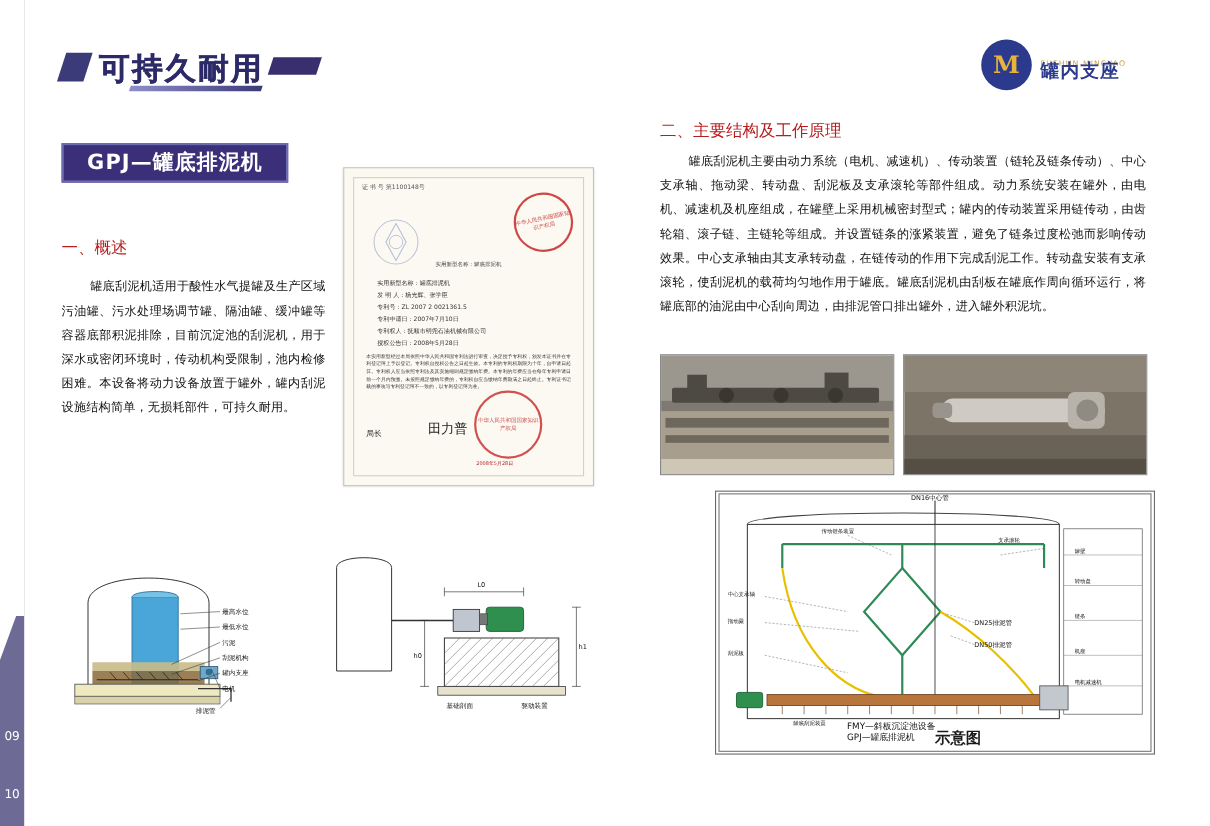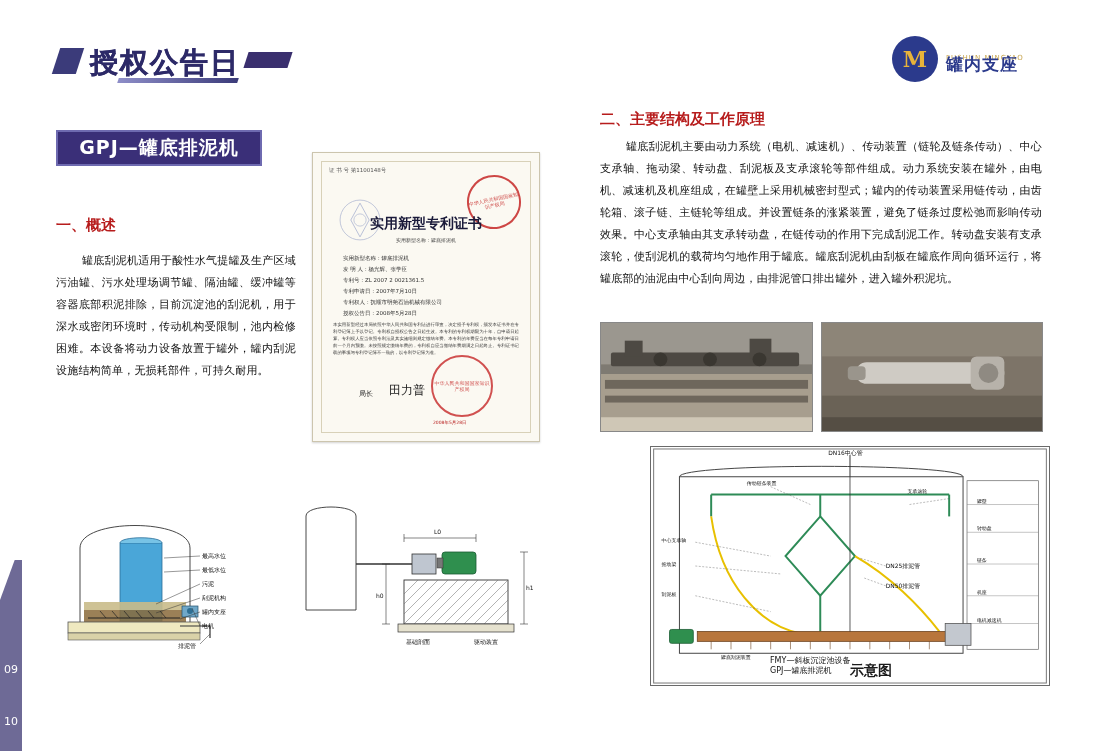--- a/index.html
+++ b/index.html
@@ -83,21 +83,21 @@
   .gpj-banner{
     position:absolute; left:56px; top:130px; width:206px; height:36px;
     background:#3a2f78;
     border:2px solid #6e6ab0;
     display:flex; align-items:center; justify-content:center;
   }
   .gpj-banner span{
     color:#ffffff; font-size:19px; font-weight:bold; letter-spacing:1px;
   }
   .sec-title{
-    position:absolute; font-size:15px; font-weight:bold; color:#b71c1c;
+    position:absolute; font-size:15px; font-weight:normal; color:#b71c1c;
   }
   #sec1-title{ left:56px; top:216px; }
   .body-text{
     position:absolute; font-size:11px; line-height:22px; color:#111;
     text-align:justify; text-justify:inter-ideograph;
     letter-spacing:0.2px;
   }
   #sec1-body{ left:56px; top:250px; width:240px; text-indent:26px; }
 
   
@@ -145,21 +145,21 @@
     opacity:0.85;
   }
   .cert .cert-seal2{
     position:absolute; left:118px; bottom:24px; width:62px; height:62px;
     border:2px solid #c62828; border-radius:50%;
     color:#c62828; font-size:5px;
     display:flex; align-items:center; justify-content:center; text-align:center;
     opacity:0.8;
   }
   .cert .cert-sign{
-    position:absolute; left:46px; bottom:42px; font-size:7px; color:#222;
+    position:absolute; left:20px; bottom:42px; font-size:7px; color:#222;
   }
   .cert .cert-sign-name{
     position:absolute; left:76px; bottom:42px; font-size:12px; color:#222;
     font-family:"DejaVu Serif","Liberation Serif",serif;
   }
   .cert .cert-date{
     position:absolute; left:120px; bottom:16px; font-size:4.5px; color:#b71c1c;
   }
 
   
@@ -200,21 +200,21 @@
 <div class="edge-band">
   <div class="white-wedge"></div>
   <div class="wedge-tri"></div>
 </div>
 <div class="page-num p09">09</div>
 <div class="page-num p10">10</div>
 
 <div class="header-title">
   <div class="hdr-bar-left"></div>
   <div class="hdr-bar-right"></div>
-  <div class="hdr-text">授权公告日</div>
+  <div class="hdr-text">可持久耐用</div>
   <div class="hdr-sparkle"></div>
 </div>
 
 <div class="logo">
   <div class="logo-mark">
     <span class="inner">M</span>
   </div>
   <div class="logo-en">FUSHUN MINGYAO</div>
   <div class="logo-cn">罐内支座</div>
 </div>
@@ -231,21 +231,20 @@
   <div class="cert-topline">证 书 号 第1100148号</div>
 
   <svg class="cert-emblem" viewBox="0 0 60 60">
     <circle cx="30" cy="30" r="26" fill="none" stroke="#9aa5c8" stroke-width="1.2"></circle>
     <path d="M30 8 L42 30 L30 52 L18 30 Z" fill="none" stroke="#8e9bc6" stroke-width="1.2"></path>
     <circle cx="30" cy="30" r="8" fill="none" stroke="#8e9bc6" stroke-width="1"></circle>
   </svg>
 
   <div class="cert-seal">中华人民共和国国家知识产权局</div>
 
-  <div class="cert-title">实用新型专利证书</div>
   <div class="cert-sub">实用新型名称：罐底排泥机</div>
 
   <div class="cert-fields">
     <div>实用新型名称：罐底排泥机</div>
     <div>发 明 人：杨光辉、张学臣</div>
     <div>专利号：ZL 2007 2 0021361.5</div>
     <div>专利申请日：2007年7月10日</div>
     <div>专利权人：抚顺市明尧石油机械有限公司</div>
     <div>授权公告日：2008年5月28日</div>
   </div>

